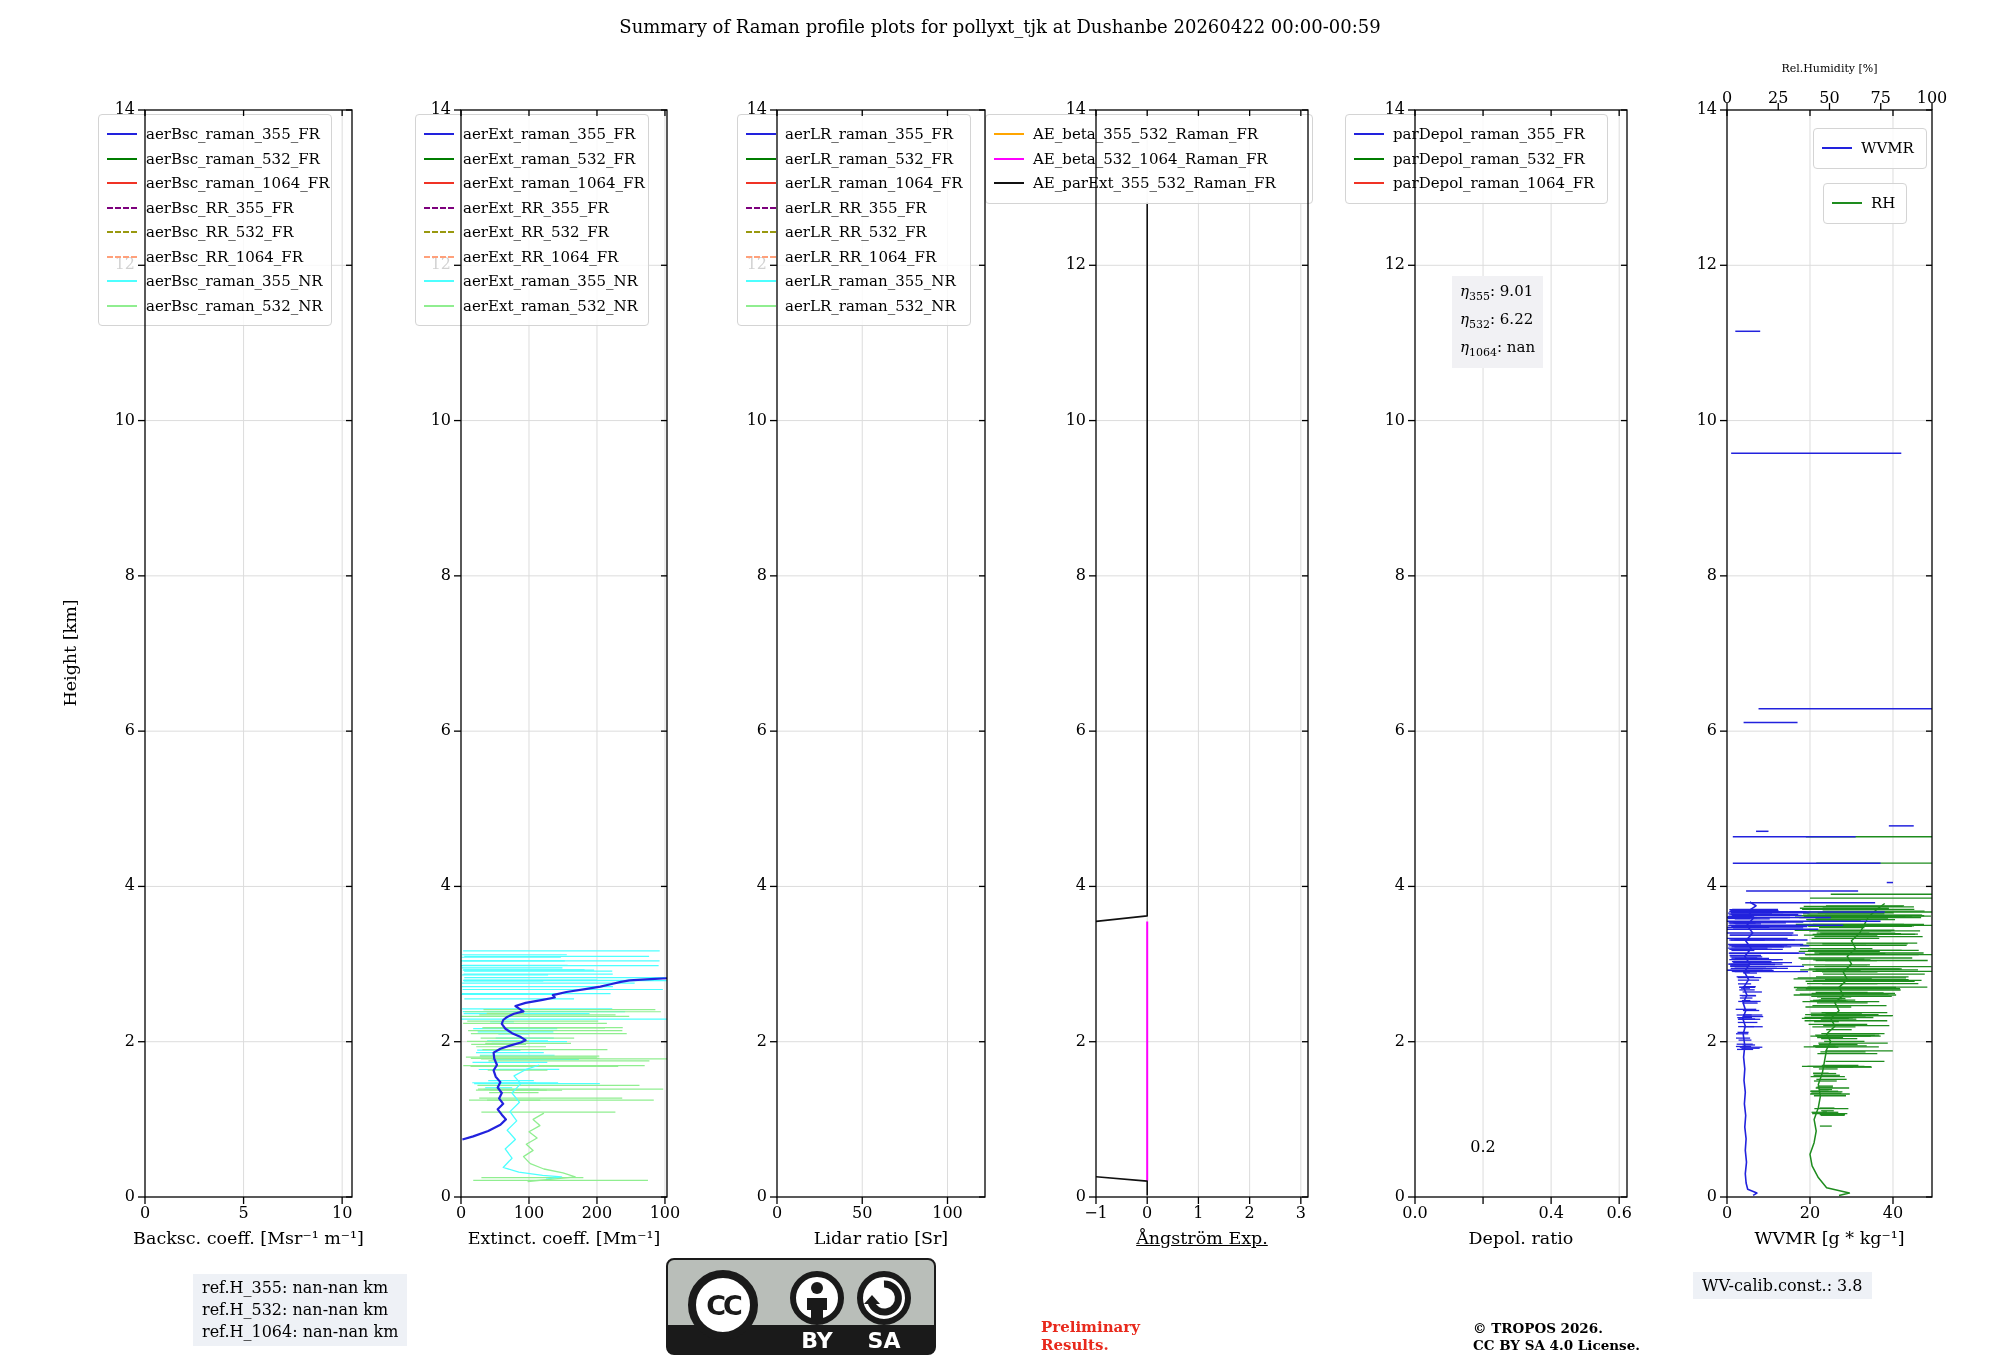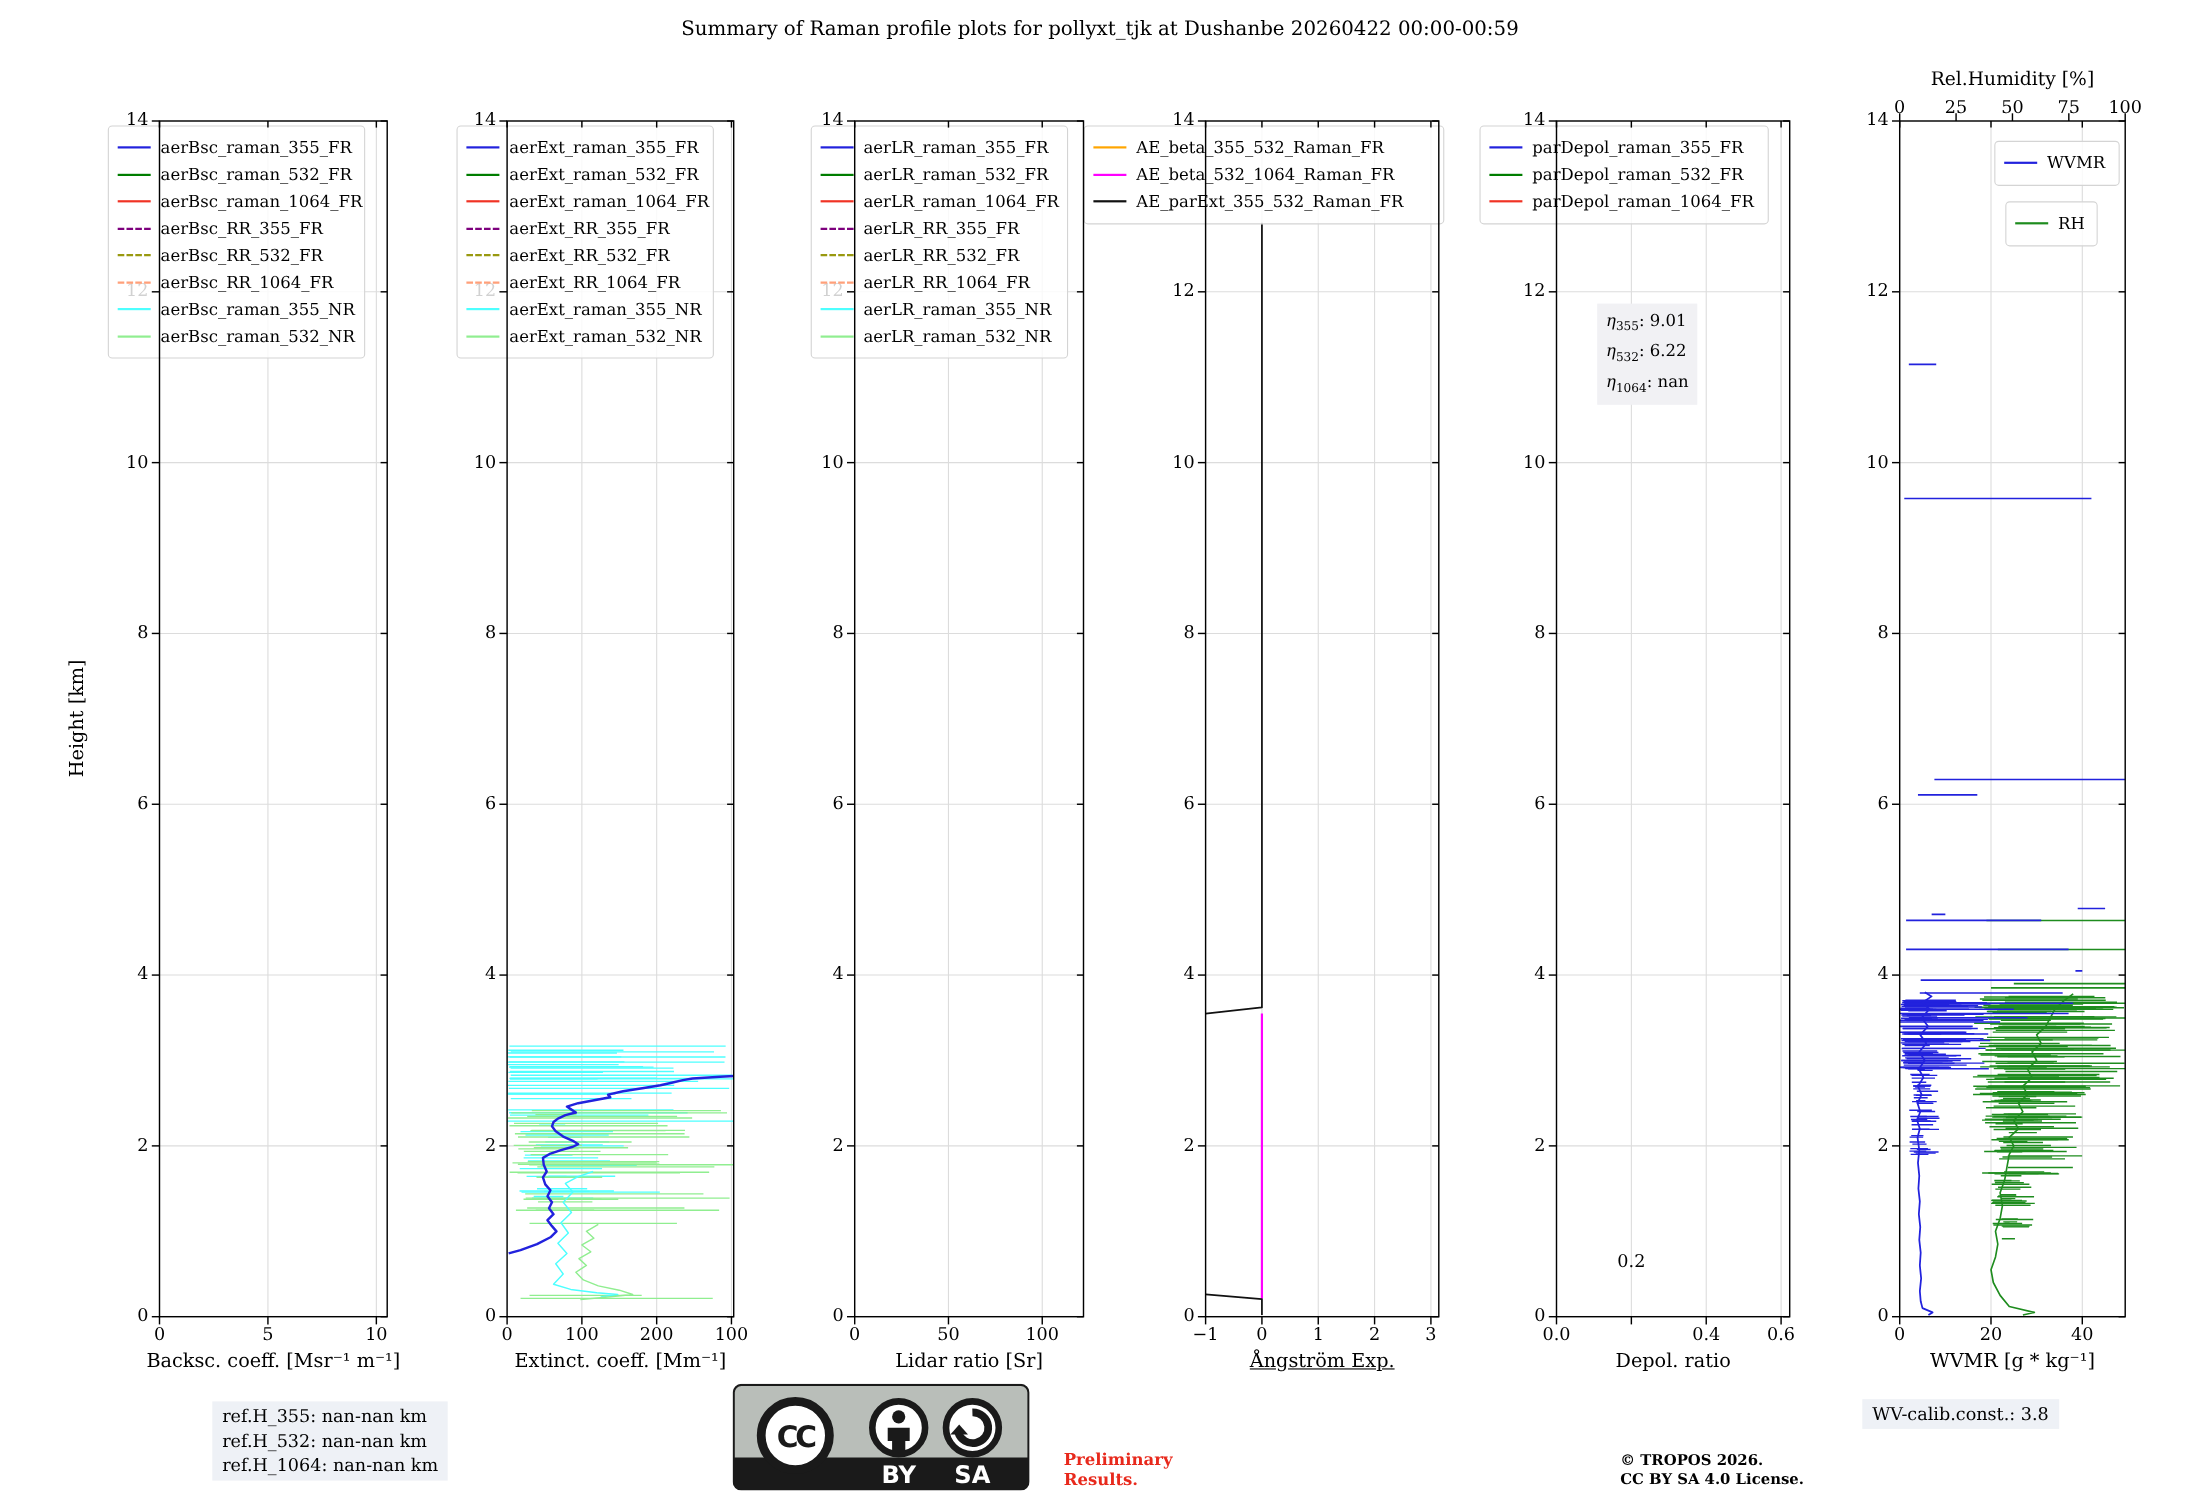--- a/index.html
+++ b/index.html
@@ -4,32 +4,32 @@
 <style>
   html,body{margin:0;padding:0;background:#ffffff;}
   body{width:2000px;height:1360px;position:relative;overflow:hidden;
        font-family:"DejaVu Serif","Liberation Serif",serif;color:#000;}
   .abs{position:absolute;}
   .title{left:0;top:16px;width:2000px;text-align:center;font-size:18px;}
   .ylabel{left:70px;top:653px;transform:translate(-50%,-50%) rotate(-90deg);font-size:17.5px;white-space:nowrap;}
   .xt{font-size:16px;text-align:center;width:70px;margin-left:-35px;}
   .yt{font-size:16px;text-align:right;width:46px;}
   .xlabel{font-size:17.5px;text-align:center;transform:translateX(-50%);white-space:nowrap;}
-  .toplabel{font-size:17px;text-align:center;transform:translateX(-50%);white-space:nowrap;}
+  .toplabel{font-size:11px;text-align:center;transform:translateX(-50%);white-space:nowrap;}
   .legend{background:rgba(255,255,255,0.82);border:1px solid #d4d4d4;border-radius:4px;
           padding:7px 8px;box-sizing:border-box;}
   .lrow{display:flex;align-items:center;height:24.5px;gap:9px;}
   .lsamp{display:inline-block;width:30px;height:0;flex:0 0 30px;}
   .llab{font-size:15px;white-space:nowrap;}
   .notebox{background:#f1f1f4;padding:4px 8px;font-size:15px;line-height:22px;white-space:nowrap;}
   .notebox i{font-style:italic;}
   .notebox sub{font-size:11px;}
   .refh{left:193px;top:1274px;background:#eef1f6;padding:3px 9px;font-size:16px;line-height:22px;}
   .wv{left:1693px;top:1272px;background:#eef1f6;padding:4px 9px;font-size:16px;}
-  .prelim{left:967px;top:1318px;color:#e8291c;font-weight:bold;font-size:15px;line-height:18px;}
+  .prelim{left:1041px;top:1318px;color:#e8291c;font-weight:bold;font-size:15px;line-height:18px;}
   .tropos{left:1473px;top:1320px;font-weight:bold;font-size:13.5px;line-height:17px;}
   svg{position:absolute;left:0;top:0;}
 </style>
 </head>
 <body>
 
 <div class="abs title">Summary of Raman profile plots for pollyxt_tjk at Dushanbe 20260422 00:00-00:59</div>
 <div class="abs ylabel">Height [km]</div>
 
 <div id="chart-root">

